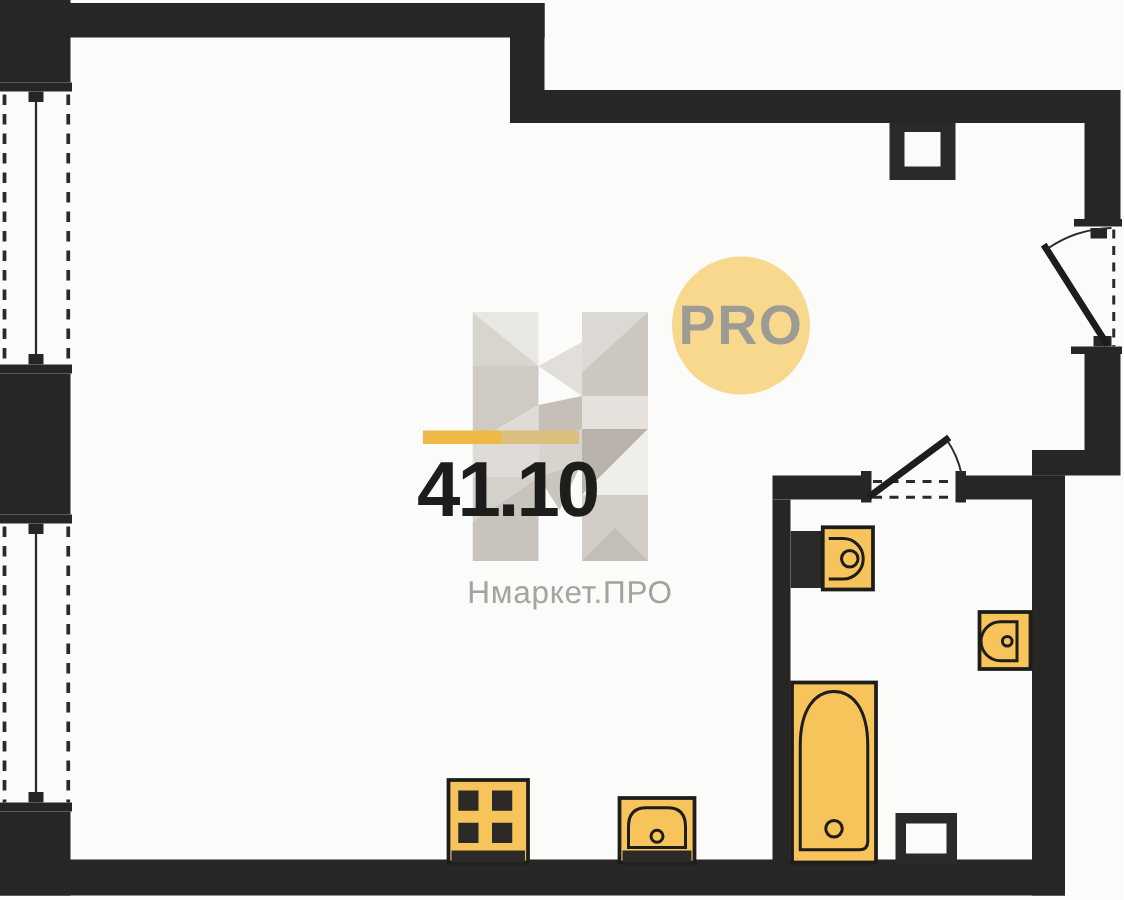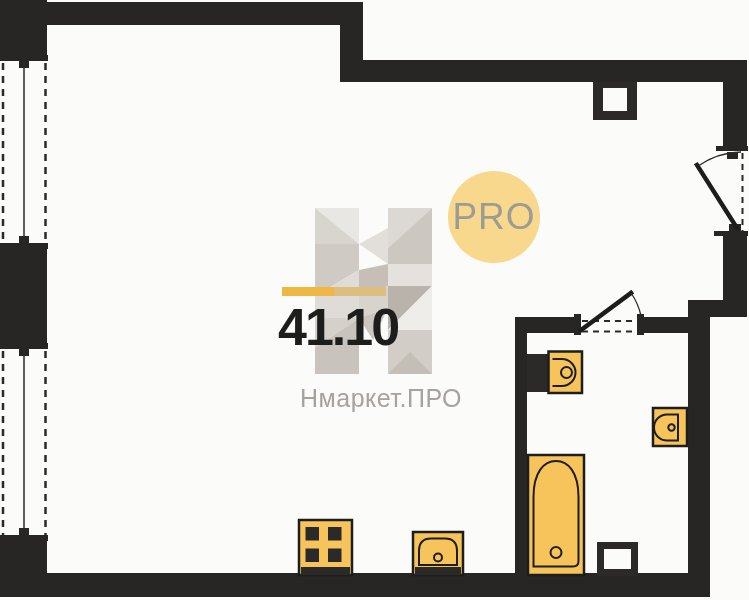--- a/index.html
+++ b/index.html
@@ -29,25 +29,25 @@
     position:absolute;left:278px;top:301px;
     font-size:52px;font-weight:bold;letter-spacing:-2px;line-height:1;
     color:var(--c-area-text,#1d1d1b);
   }
   .pro-badge{
     position:absolute;left:448px;top:171px;width:92px;height:92px;border-radius:50%;
     background:var(--c-badge-bg,#f8d88c);
     display:flex;align-items:center;justify-content:center;
   }
   .pro-badge span{
-    font-size:37px;color:var(--c-badge-text,#9c9c95);letter-spacing:1px;font-weight:400;
+    font-size:37px;color:var(--c-badge-text,#9c9c95);letter-spacing:1px;font-weight:700;
   }
   .wm-text{
     position:absolute;left:300px;top:384px;width:160px;text-align:center;
-    font-size:25px;letter-spacing:0.5px;color:var(--c-watermark-text,#a6a29d);
+    font-size:21px;letter-spacing:0.5px;color:var(--c-watermark-text,#a6a29d);
   }
 </style>
 </head>
 <body>
 
 <div class="stage">
 
   <svg class="wm-h" width="117" height="166" viewBox="0 0 117 166">
     <g>
       <polygon points="0,0 44,0 44,36" fill="#e9e7e3"></polygon>

